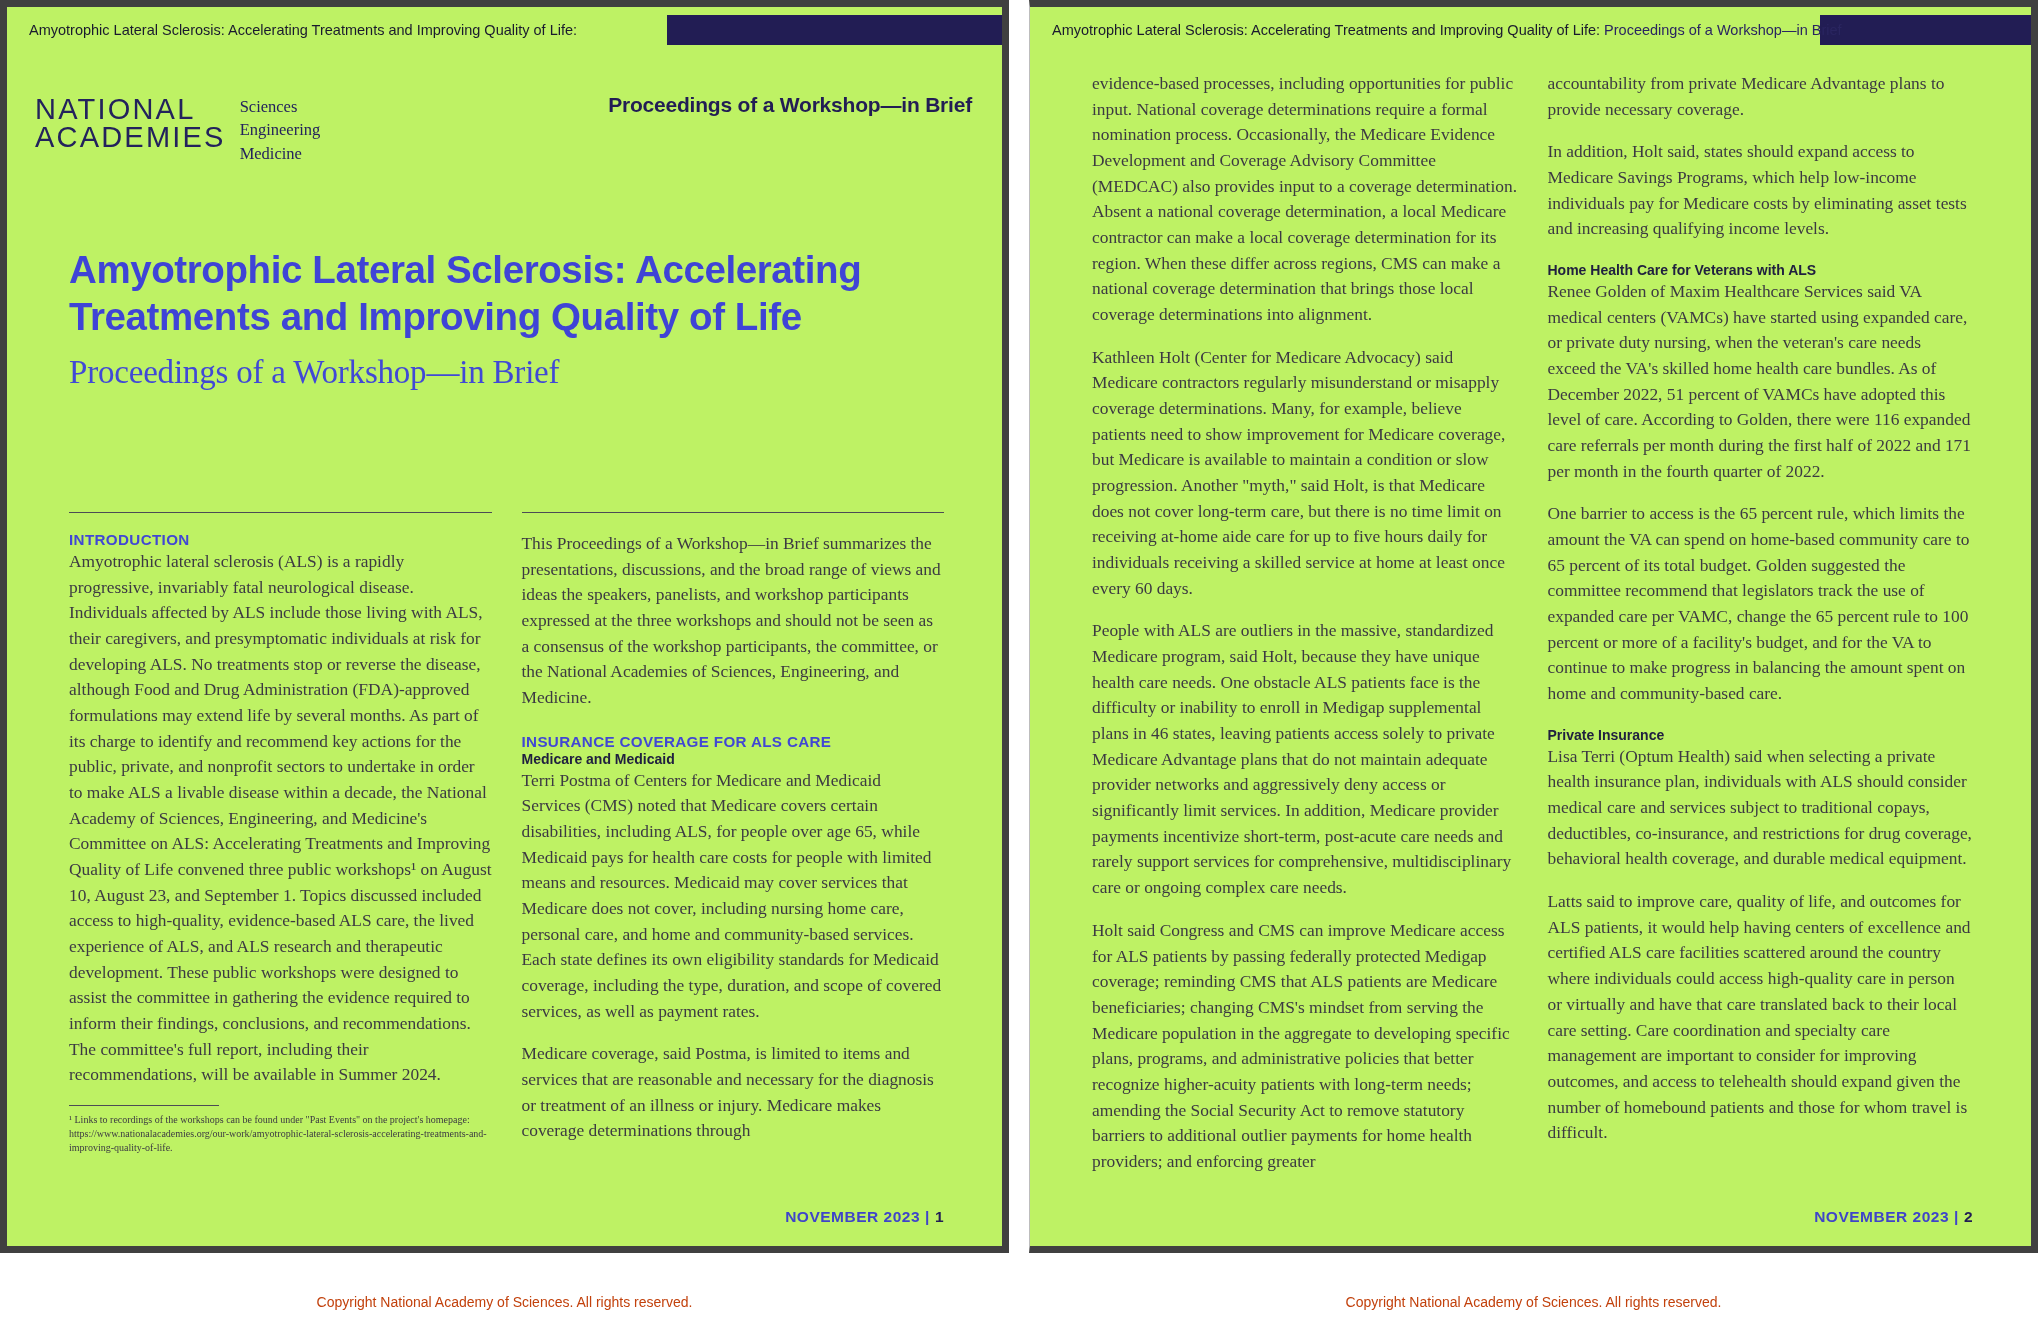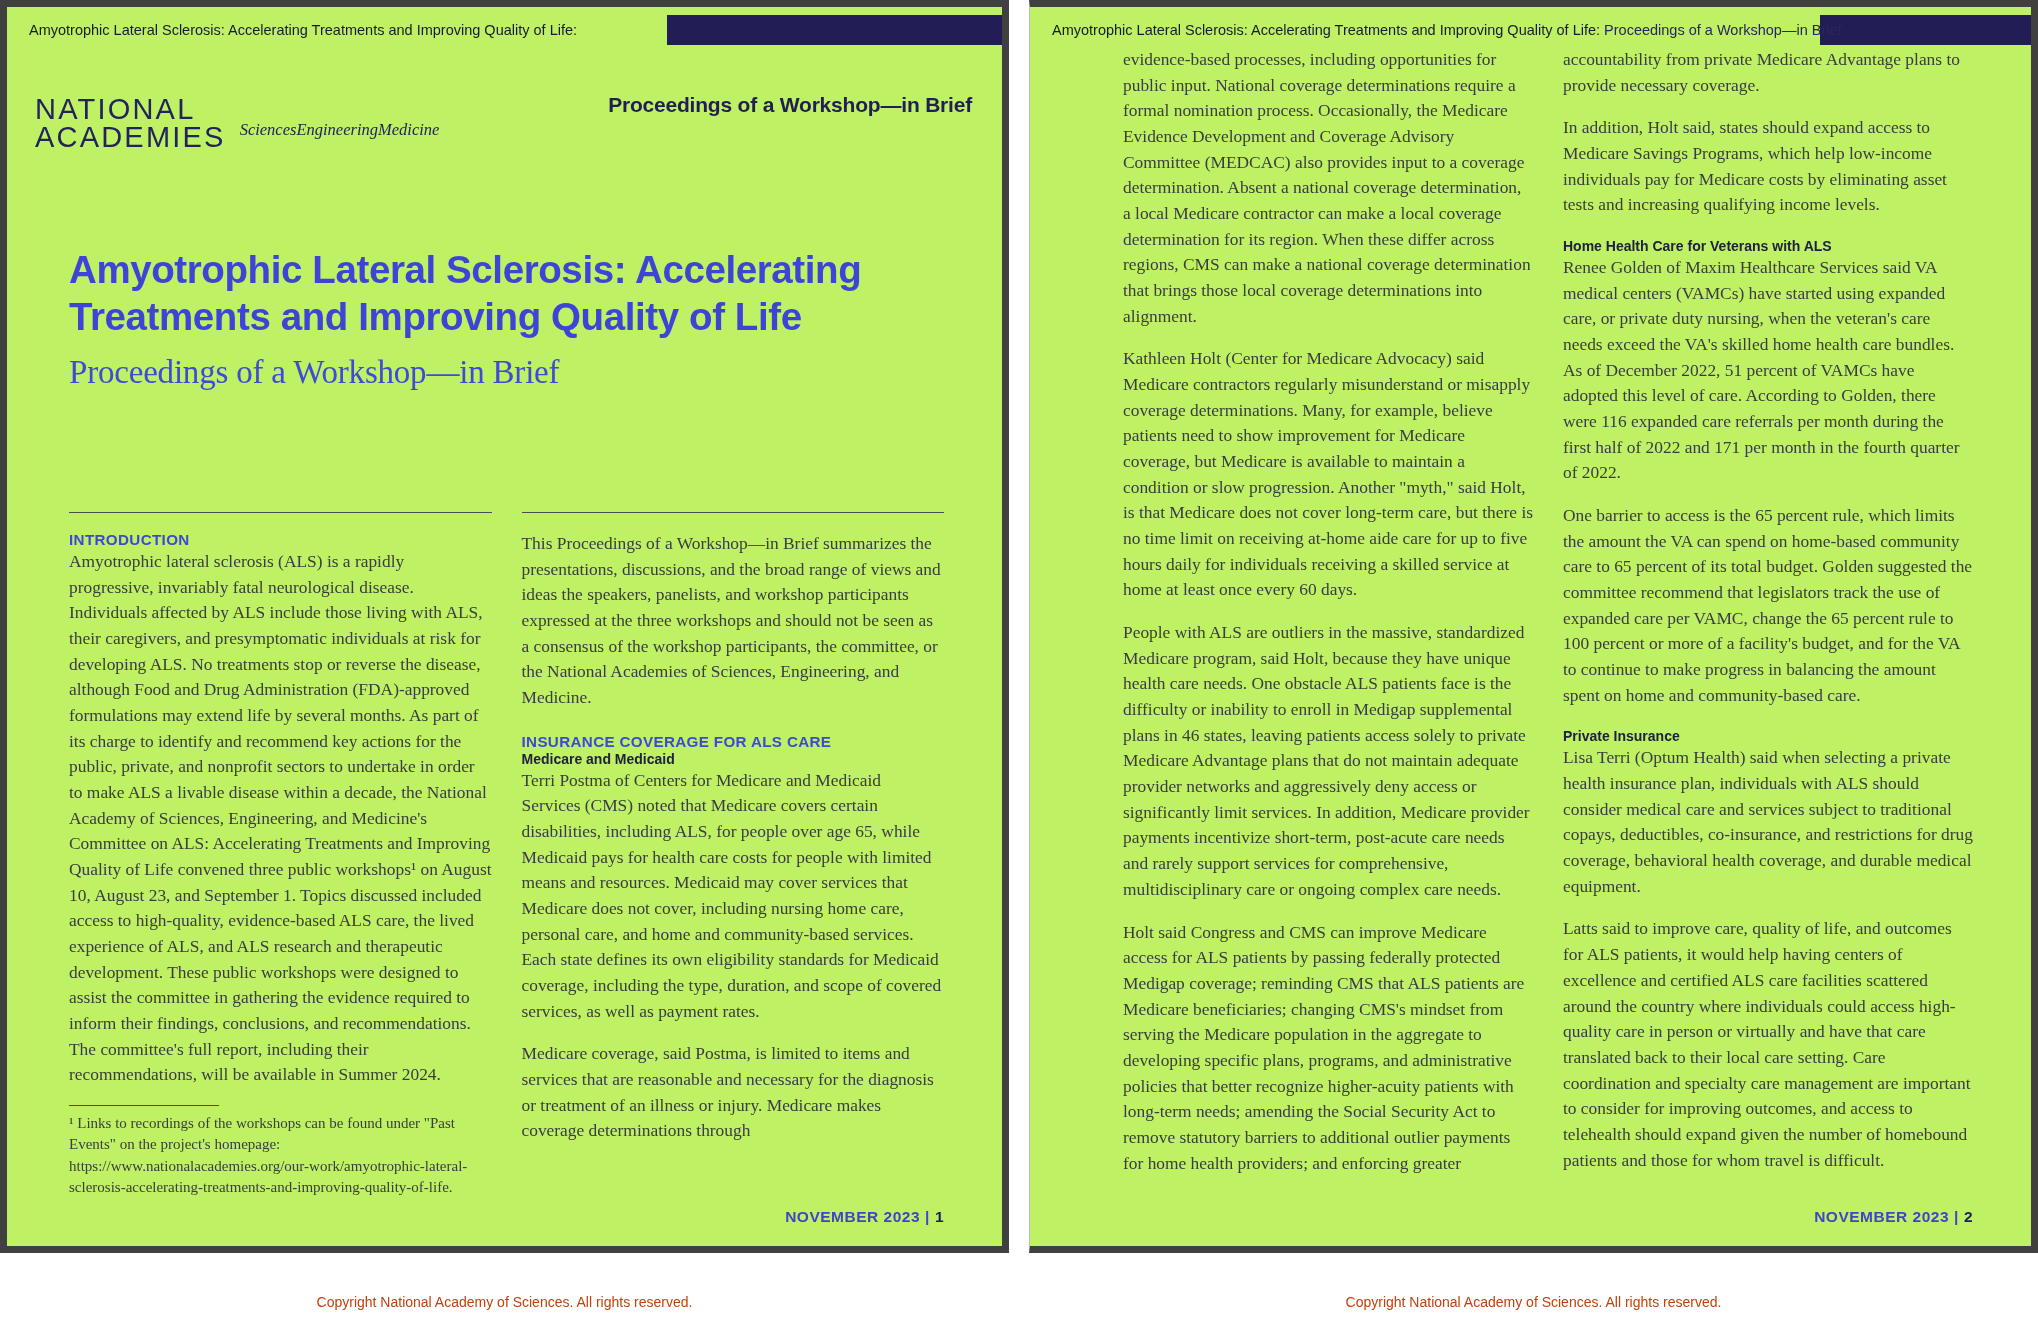--- a/index.html
+++ b/index.html
@@ -81,23 +81,22 @@
     line-height: 0.97;
     color: #23225c;
     font-family: Liberation Sans, sans-serif;
     font-weight: 300;
     letter-spacing: 2.2px;
     margin-top: 36px;
   }
   .logo-words .l1 { font-size: 29px; }
   .logo-words .l2 { font-size: 29px; }
   .logo-sem {
-    display: flex; flex-direction: row;
-    font-family: "Liberation Serif", serif;
-    font-style: italic;
+    display: flex; flex-direction: column;
+    font-family: "Liberation Serif", serif;
     font-size: 16.5px;
     color: #23225c;
     line-height: 1.42;
     padding-top: 2px;
     margin-top: 48px;
   }
   .mast-right {
     font-family: "Liberation Sans", sans-serif;
     font-weight: bold;
     font-size: 21px;
@@ -131,21 +130,21 @@
 
   
   .cols {
     position: absolute;
     left: 62px; right: 58px;
     top: 505px;
     bottom: 52px;
     display: flex;
     gap: 30px;
   }
-  .page-right .cols { top: 40px; margin-left: 31px; }
+  .page-right .cols { top: 64px; }
   .col {
     width: 432px;
     position: relative;
   }
   .col-rule {
     border-top: 1.6px solid #4c4c55;
     margin-bottom: 18px;
   }
   p.body {
     font-family: "Liberation Serif", serif;
@@ -178,21 +177,21 @@
   .footnote {
     margin-top: 14px;
   }
   .fn-rule {
     width: 150px;
     border-top: 1.5px solid #4c4c55;
     margin-bottom: 7px;
   }
   .fn-text {
     font-family: "Liberation Serif", serif;
-    font-size: 15px;
+    font-size: 10px;
     line-height: 1.42;
     color: #3c3a42;
     margin: 0;
   }
 
   
   .page-foot {
     position: absolute;
     right: 58px;
     bottom: 20px;

